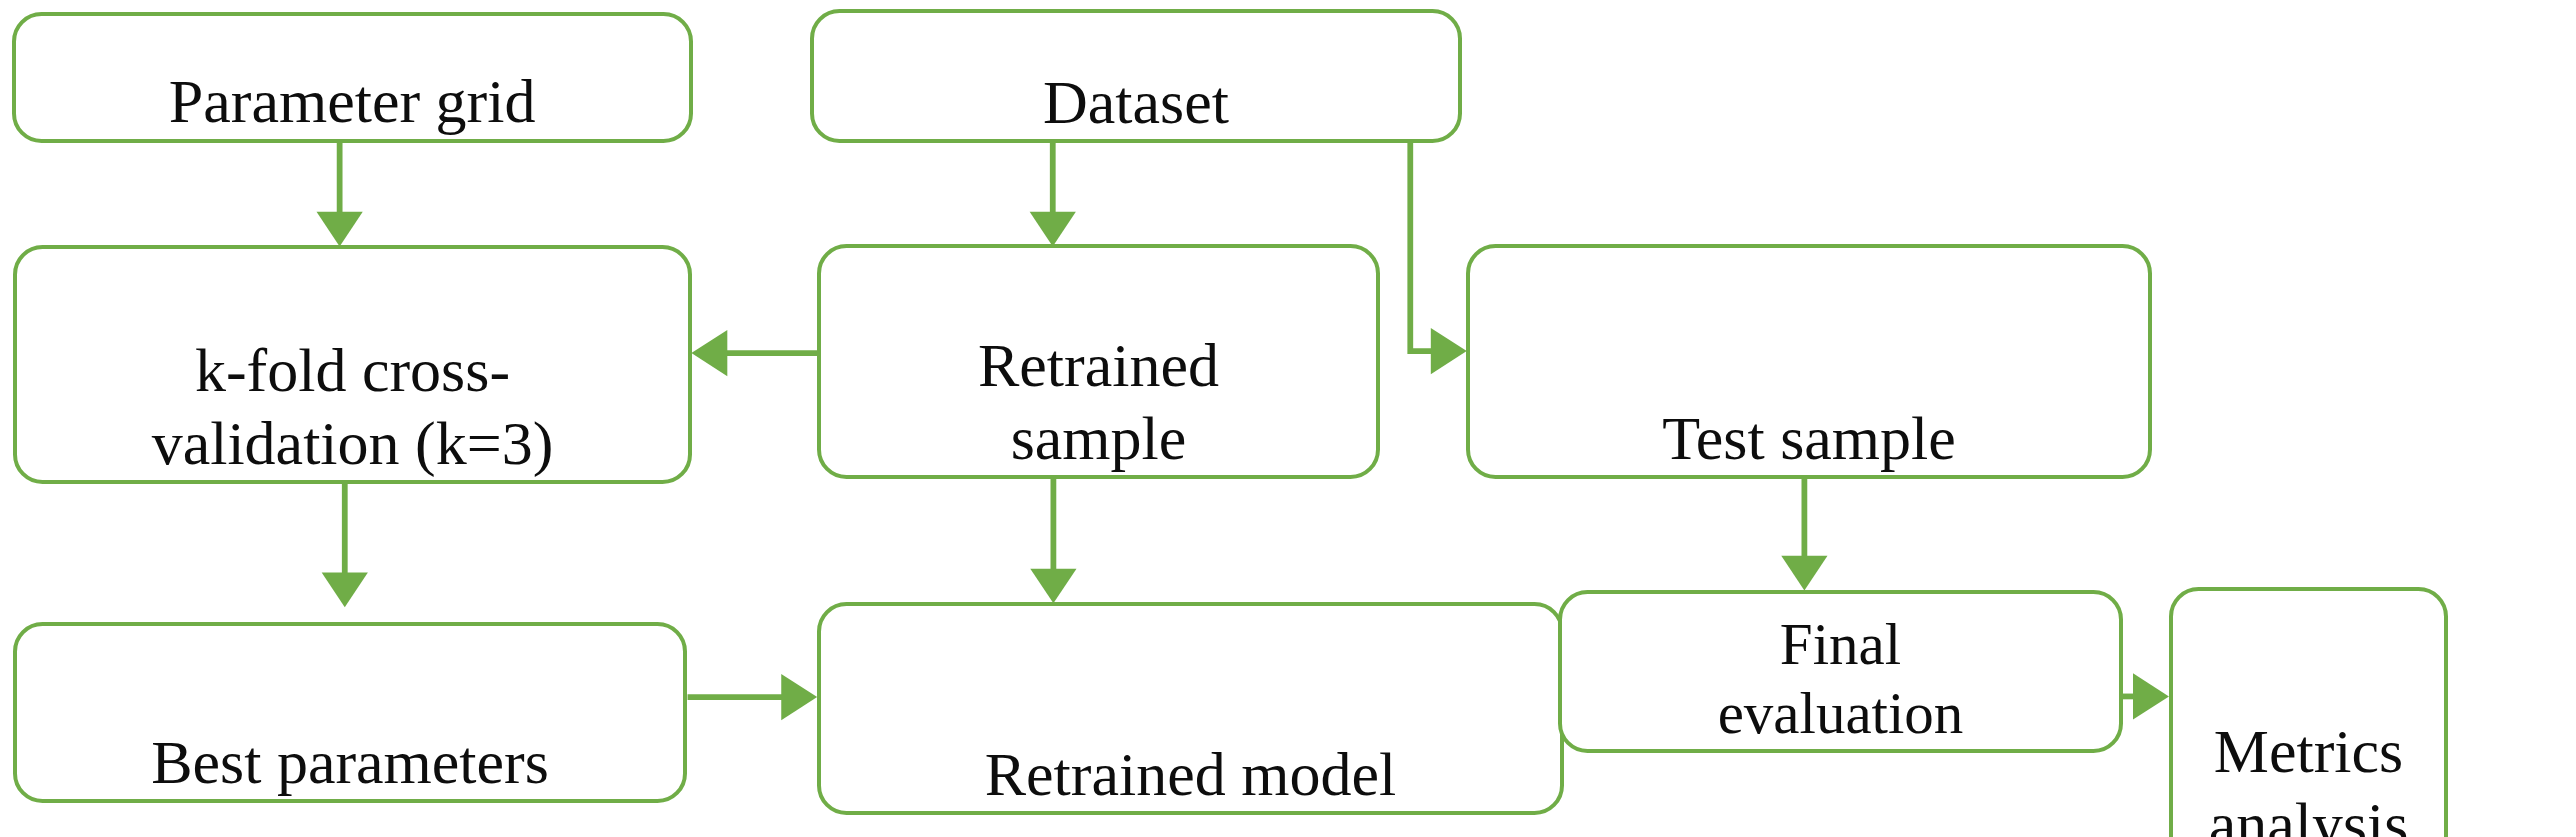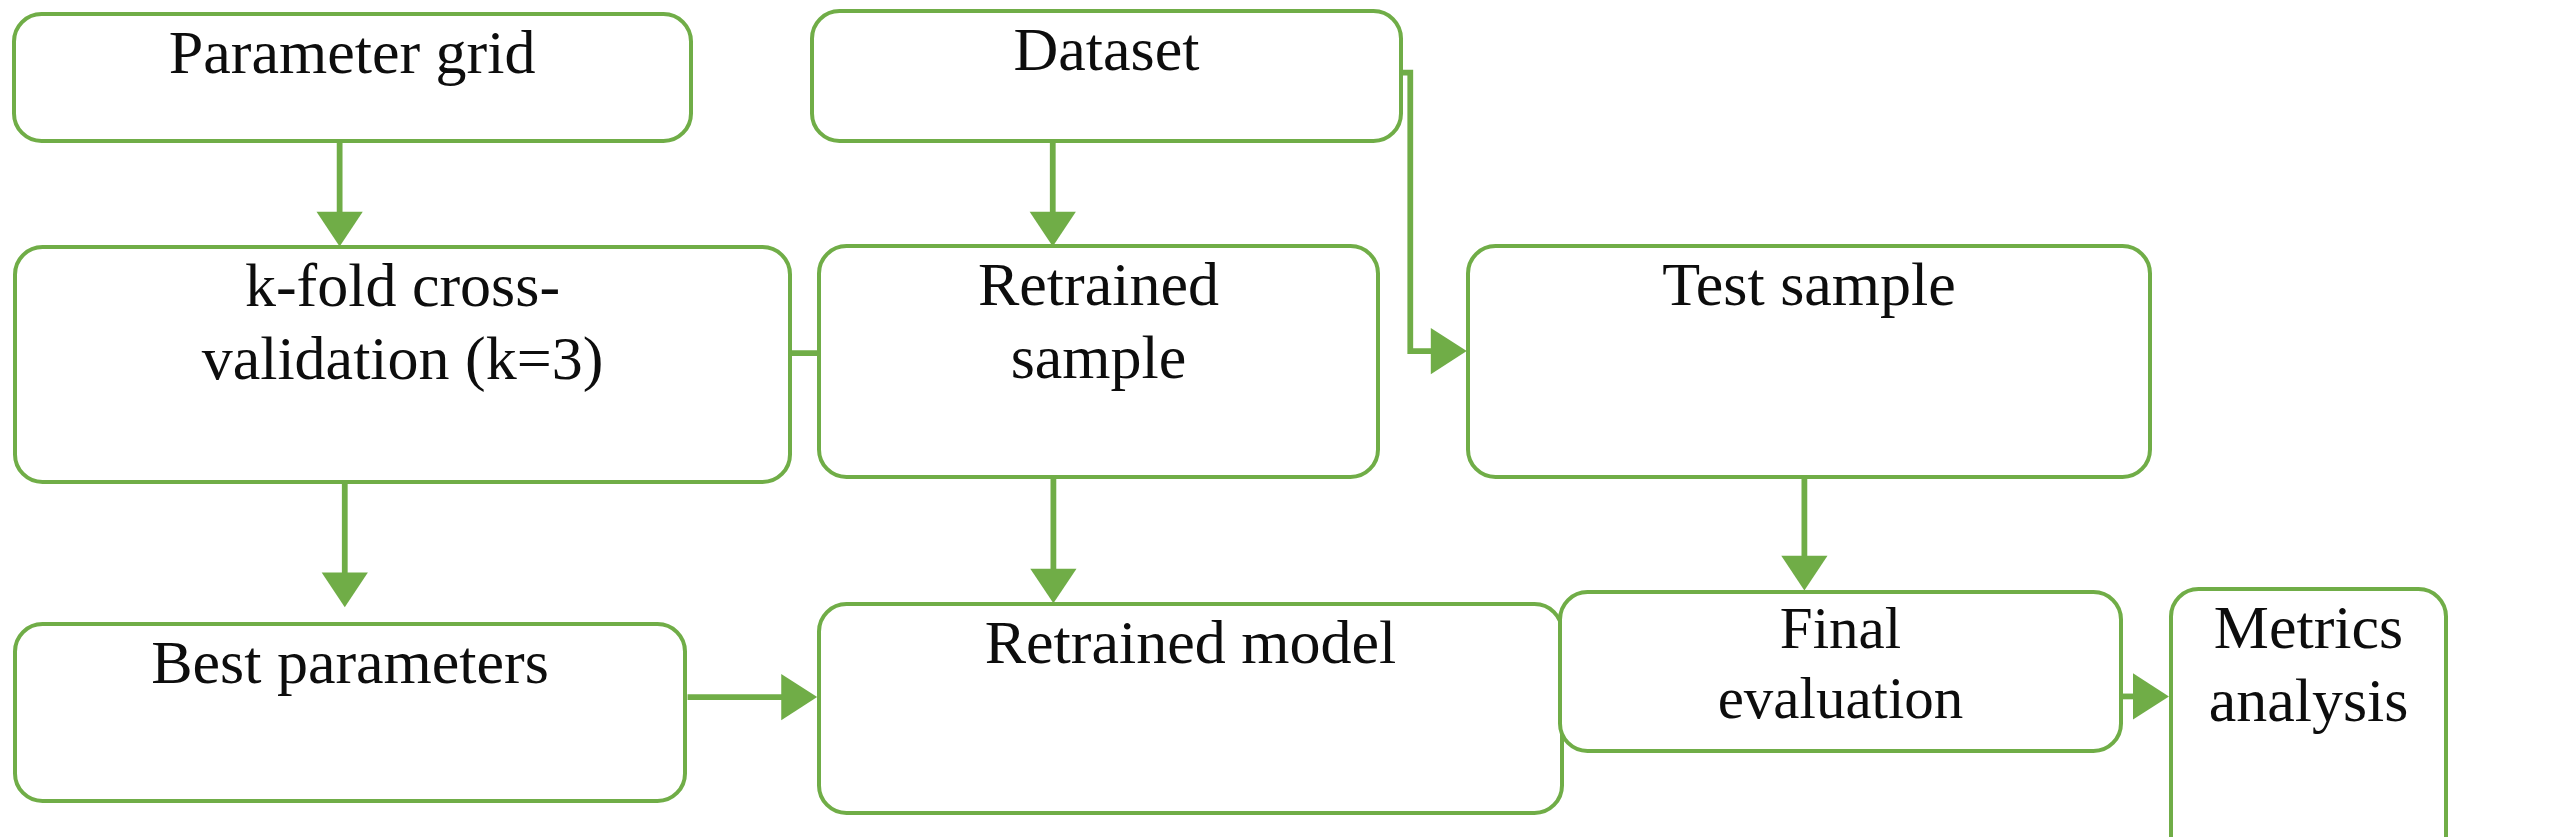--- a/index.html
+++ b/index.html
@@ -19,38 +19,38 @@
     overflow: hidden;
   }
   
   .node {
     position: absolute;
     box-sizing: border-box;
     background: #ffffff;
     border: 4.5px solid #70AD47;
     border-radius: 29.5px;
     display: flex;
-    align-items: flex-start;
+    align-items: flex-end;
     justify-content: center;
     text-align: center;
     color: #0d0d0d;
     line-height: 1.18;
     z-index: 3;
   }
   .node .label {
     display: block;
     padding: 0 9px;
     white-space: pre-line;
     font-weight: 400;
   }
 
   
   #node-parameter-grid { left: 11.6px;   top: 11.6px;   width: 681px; height: 131px; font-size: 62px; }
-  #node-dataset        { left: 810px; top: 9px;   width: 593px;  height: 134px; font-size: 62px; }
-  #node-kfold          { left: 13px;   top: 245px;  width: 779px; height: 239px; font-size: 62px; }
+  #node-dataset        { left: 810px; top: 9px;   width: 652px;  height: 134px; font-size: 62px; }
+  #node-kfold          { left: 13px;   top: 245px;  width: 679px; height: 239px; font-size: 62px; }
   #node-training       { left: 817px; top: 244px;  width: 563px;  height: 235px; font-size: 62px; }
   #node-test           { left: 1466px; top: 244px;  width: 686px;  height: 235px; font-size: 62px; }
   #node-best-params    { left: 13px;   top: 622px;  width: 674px; height: 181px; font-size: 62px; }
   #node-retrained      { left: 817px; top: 602px;  width: 747px; height: 213px; font-size: 62px; }
   #node-final-eval     { left: 1558px; top: 590px;  width: 565px;  height: 163px; font-size: 59px; }
   #node-metrics        { left: 2169px; top: 587px;  width: 279px;  height: 278px; font-size: 62px; }
 
   
   #connectors {
     position: absolute;

